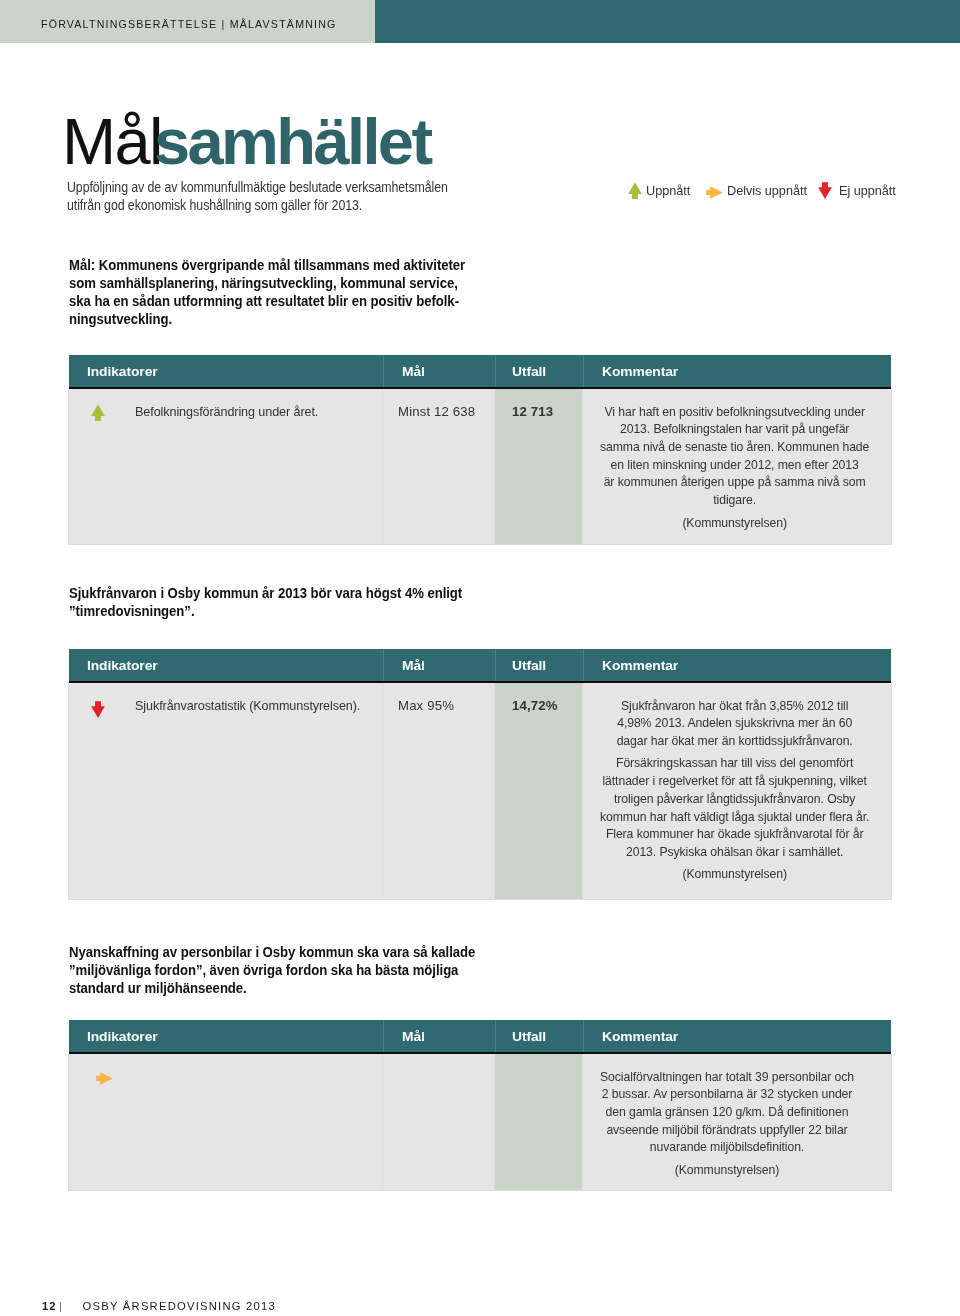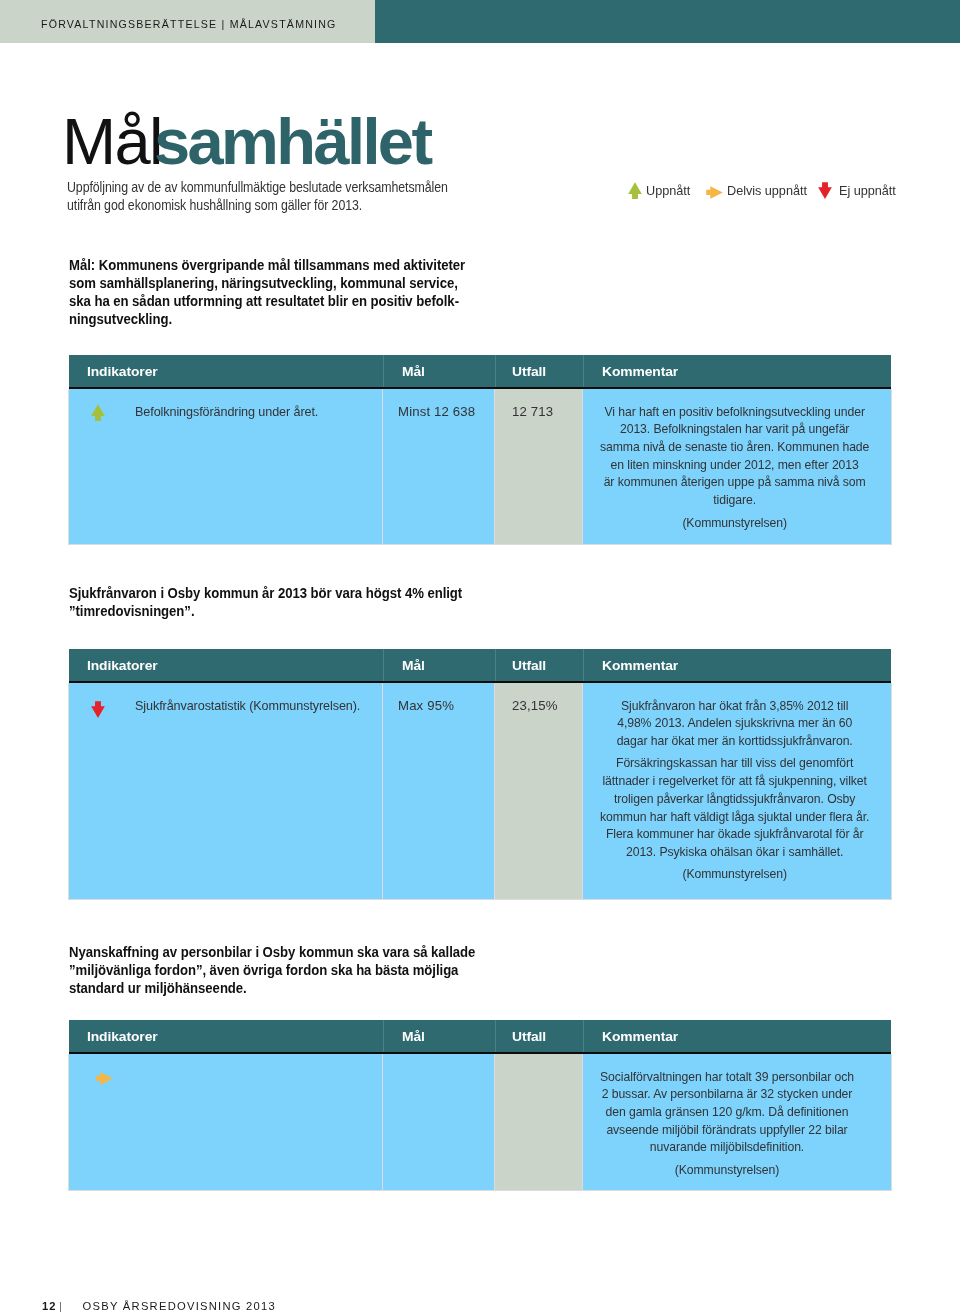--- a/index.html
+++ b/index.html
@@ -42,32 +42,32 @@
   .thead .th{position:absolute;top:0;height:32px;color:#fff;font-size:13.6px;font-weight:bold;line-height:33px;white-space:nowrap;letter-spacing:-0.1px;transform:scaleX(1.02);transform-origin:0 50%;}
   .thead .th.h0{left:18px;}
   .thead .th.h1{left:332.5px;}
   .thead .th.h2{left:442.5px;}
   .thead .th.h3{left:532.5px;}
   .thead .vline{position:absolute;top:0;height:32px;width:1px;background:#4a8189;}
   .thead .v1{left:314px;}
   .thead .v2{left:426px;}
   .thead .v3{left:513.5px;}
 
-  .tbody{position:relative;border:1px solid #dcdcdc;border-top:none;background:#7dd3fc;margin-left:-1px;width:822px;}
+  .tbody{position:relative;border:1px solid #dcdcdc;border-top:none;background:#e5e5e5;margin-left:-1px;width:822px;}
   .tbody .utf-bg{position:absolute;top:0;bottom:0;left:425px;width:88px;background:#cbd4c9;}
   .tbody .vl{position:absolute;top:0;bottom:0;width:1px;background:#dcdcdc;}
   .tbody .vl1{left:313px;}
   .tbody .vl2{left:425px;}
   .tbody .vl3{left:513px;}
   .cellbox{position:absolute;font-size:13.2px;line-height:17.7px;color:#333336;letter-spacing:-0.1px;}
   .cellbox .ln{white-space:nowrap;transform:scaleX(0.956);transform-origin:0 0;}
   .c-ind{left:66px;top:13.5px;}
   .c-mal{left:329px;top:13.5px;}
   .c-mal .ln{transform:scaleX(1.0);letter-spacing:0.15px;}
-  .c-utfall{left:443px;top:13.5px;}
+  .c-utfall{left:443px;top:13.5px;font-weight:bold;}
   .c-utfall .ln{transform:scaleX(1.0);letter-spacing:0.15px;}
   .c-kom{left:531px;top:13.5px;}
   .c-kom .ln{transform:scaleX(0.928);}
   .row-ico{position:absolute;left:21.8px;top:14.5px;line-height:0;}
   .t1 .row-ico{top:17.5px;}
   .t2 .row-ico{left:26.5px;top:17.5px;}
   .cellbox p{margin:0 0 4.8px 0;text-align:center;}
   .cellbox p:last-child{margin-bottom:0;}
 
   
@@ -200,21 +200,21 @@
           <div class="row-ico"><svg class="ico" width="14" height="17" viewBox="0 0 14 17">
               <path d="M7 16.9 L13.85 5.2 L9.95 5.2 L9.95 0.15 L4.05 0.15 L4.05 5.2 L0.15 5.2 Z" fill="#e42229"></path>
             </svg></div>
           <div class="cellbox c-ind">
             <span class="ln">Sjukfrånvarostatistik (Kommunstyrelsen).</span>
           </div>
           <div class="cellbox c-mal">
             <span class="ln">Max 95%</span>
           </div>
           <div class="cellbox c-utfall">
-            <span class="ln">23,15%</span>
+            <span class="ln">14,72%</span>
           </div>
           <div class="cellbox c-kom">
             <p>
               <span class="ln">Sjukfrånvaron har ökat från 3,85% 2012 till</span>
               <span class="ln">4,98% 2013. Andelen sjukskrivna mer än 60</span>
               <span class="ln">dagar har ökat mer än korttidssjukfrånvaron.</span>
             </p>
             <p>
               <span class="ln">Försäkringskassan har till viss del genomfört</span>
               <span class="ln">lättnader i regelverket för att få sjukpenning, vilket</span>

